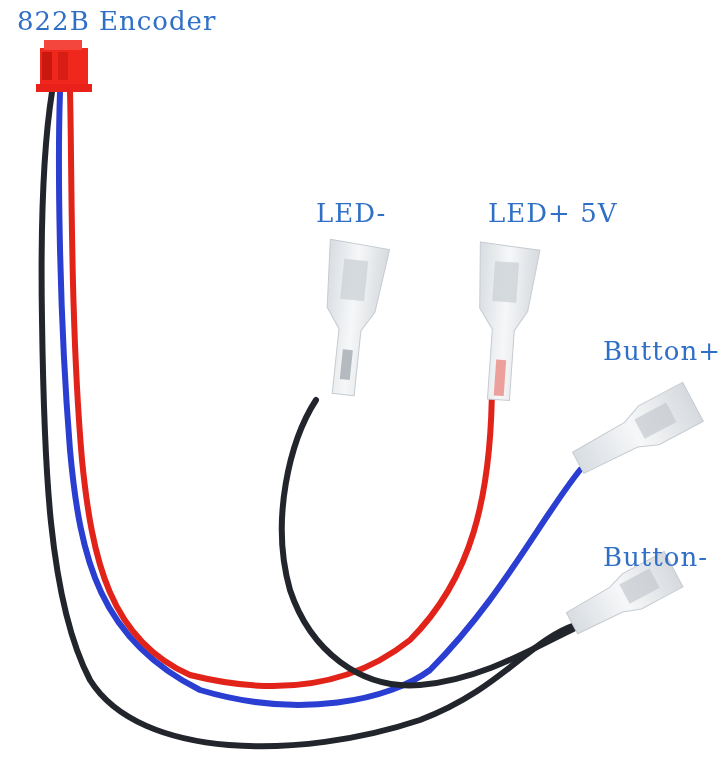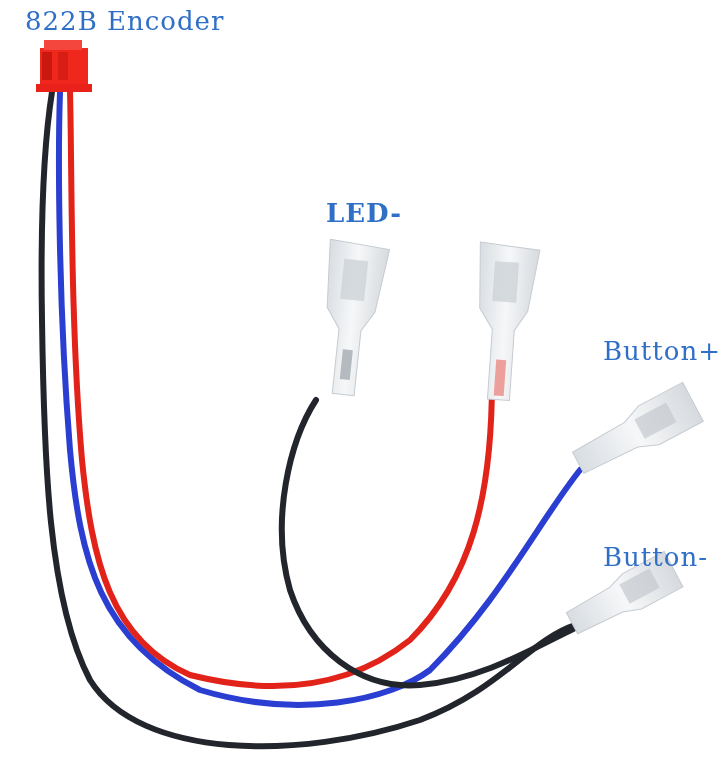--- a/index.html
+++ b/index.html
@@ -60,17 +60,18 @@
       <path d="M-70,-12 L-10,-14 L10,-22 L60,-22 L60,22 L10,22 L-10,14 L-70,12 Z" fill="url(#sleeve)" stroke="#c5cbd1" stroke-width="1"></path>
       <rect x="0" y="-12" width="36" height="22" fill="#c4c9cf" opacity="0.7"></rect>
     </g>
 
     <g transform="translate(625,595) rotate(-28)">
       <path d="M-60,-12 L-10,-14 L8,-20 L55,-20 L55,20 L8,20 L-10,14 L-60,12 Z" fill="url(#sleeve)" stroke="#c5cbd1" stroke-width="1"></path>
       <rect x="0" y="-12" width="34" height="22" fill="#c4c9cf" opacity="0.7"></rect>
     </g>
   </svg>
 
-  <div class="label" style="left:16px;top:8px;padding-left:9px;">822B Encoder</div>
-  <div class="label" style="left:326px;top:200px;font-weight:bold;">LED-</div>
+  <div class="label" style="left:8px;top:8px;padding-left:9px;">822B Encoder</div>
+  <div class="label" style="left:316px;top:200px;">LED-</div>
+  <div class="label" style="left:488px;top:200px;">LED+ 5V</div>
   <div class="label" style="left:603px;top:338px;text-align:right;">Button+</div>
   <div class="label" style="left:603px;top:544px;">Button-</div>
 </div>
 
 </body></html>

